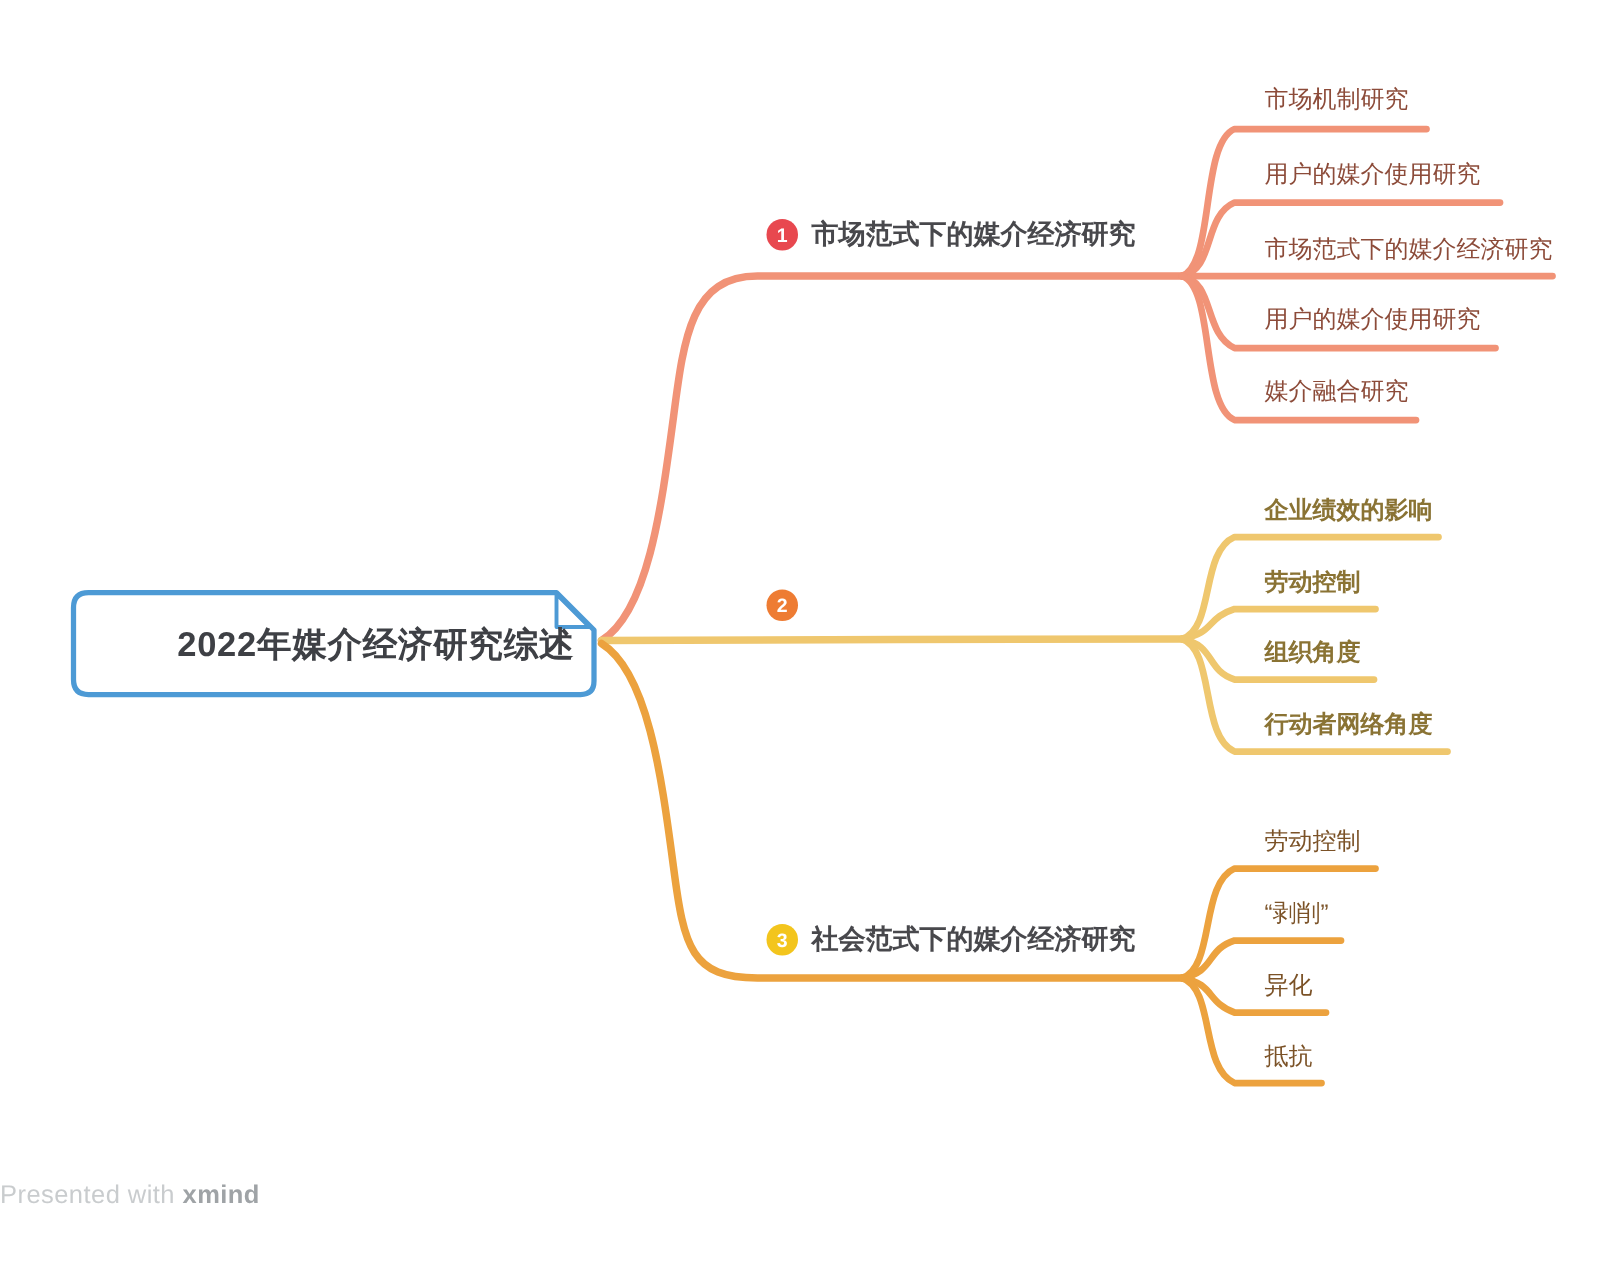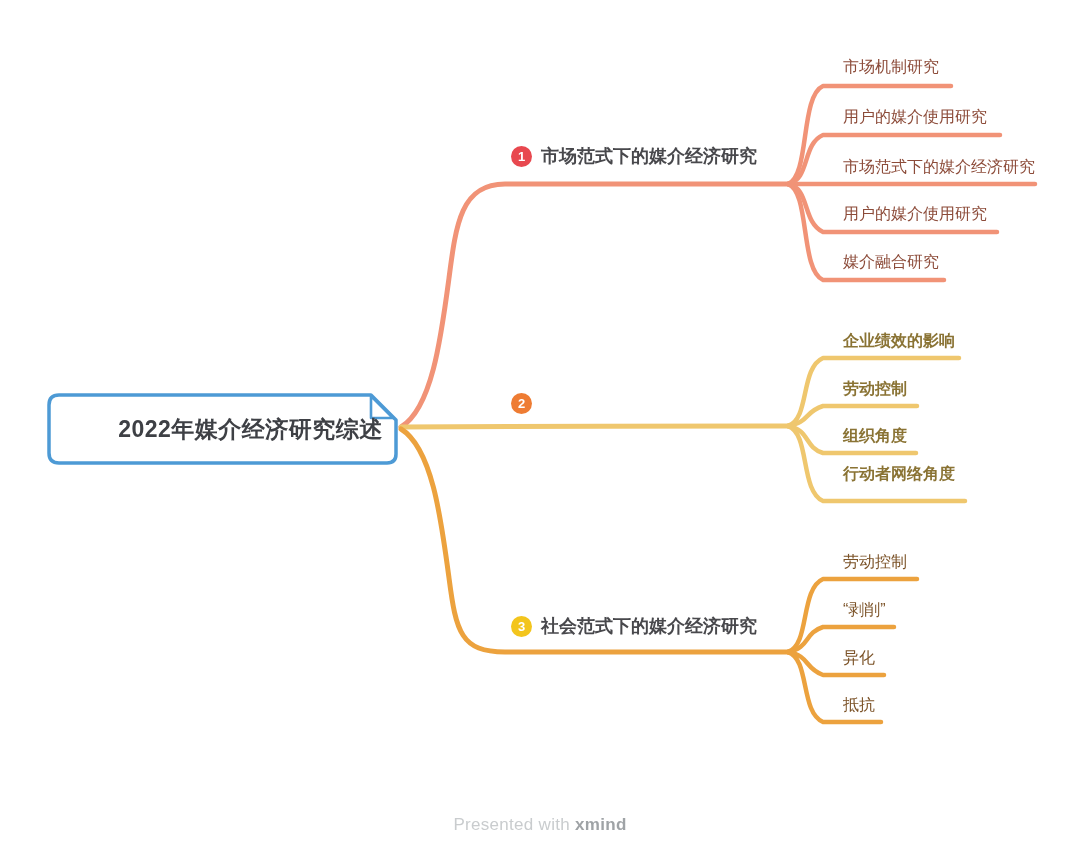--- a/index.html
+++ b/index.html
@@ -23,22 +23,22 @@
     display:flex;align-items:center;justify-content:center;
     font-size:23px;font-weight:bold;letter-spacing:.5px;color:var(--central-text);cursor:default;margin-left:28px;}
   .branch-row{position:absolute;display:flex;align-items:center;gap:9px;height:24px;}
   .row-1{left:511px;top:144px;} .row-2{left:511px;top:391px;} .row-3{left:511px;top:614px;}
   .badge{width:21px;height:21px;border-radius:50%;color:#fff;font-size:13px;font-weight:bold;
     display:flex;align-items:center;justify-content:center;flex:0 0 auto;}
   .badge-1{background:var(--b1-badge);} .badge-2{background:var(--b2-badge);} .badge-3{background:var(--b3-badge);}
   .branch-label{font-size:18px;font-weight:bold;color:var(--label);white-space:nowrap;}
   .child{position:absolute;left:843px;font-size:16px;line-height:20px;white-space:nowrap;}
   .c1{color:var(--b1-text);} .c2{color:var(--b2-text);font-weight:bold;} .c3{color:var(--b3-text);}
-  .footer{position:absolute;left:0;right:0;top:787px;text-align:center;
-    font-size:17px;color:var(--footer);letter-spacing:.3px;margin-top:28px;}
+  .footer{position:absolute;left:0;right:0;top:787px;text-align:left;
+    font-size:17px;color:var(--footer);letter-spacing:.3px;}
   .footer b{color:var(--footer-brand);font-weight:bold;}
 </style>
 </head>
 <body>
 
 <div class="stage">
 
   <svg class="links" viewBox="0 0 1080 845">
 
     <path class="trunk t1" d="M 401 427 C 432 408, 441 338, 449 278 C 456 224, 461 184, 505 184 L 788 184"></path>
@@ -78,21 +78,21 @@
   <div class="child c1" style="top:157px">市场范式下的媒介经济研究</div>
   <div class="child c1" style="top:204px">用户的媒介使用研究</div>
   <div class="child c1" style="top:252px">媒介融合研究</div>
 
   <div class="branch-row row-2">
     <span class="badge badge-2">2</span>
   </div>
   <div class="child c2" style="top:331px">企业绩效的影响</div>
   <div class="child c2" style="top:379px">劳动控制</div>
   <div class="child c2" style="top:426px">组织角度</div>
-  <div class="child c2" style="top:464px">行动者网络角度</div>
+  <div class="child c2" style="top:474px">行动者网络角度</div>
 
   <div class="branch-row row-3">
     <span class="badge badge-3">3</span>
     <span class="branch-label">社会范式下的媒介经济研究</span>
   </div>
   <div class="child c3" style="top:552px">劳动控制</div>
   <div class="child c3" style="top:600px">“剥削”</div>
   <div class="child c3" style="top:648px">异化</div>
   <div class="child c3" style="top:695px">抵抗</div>
 

